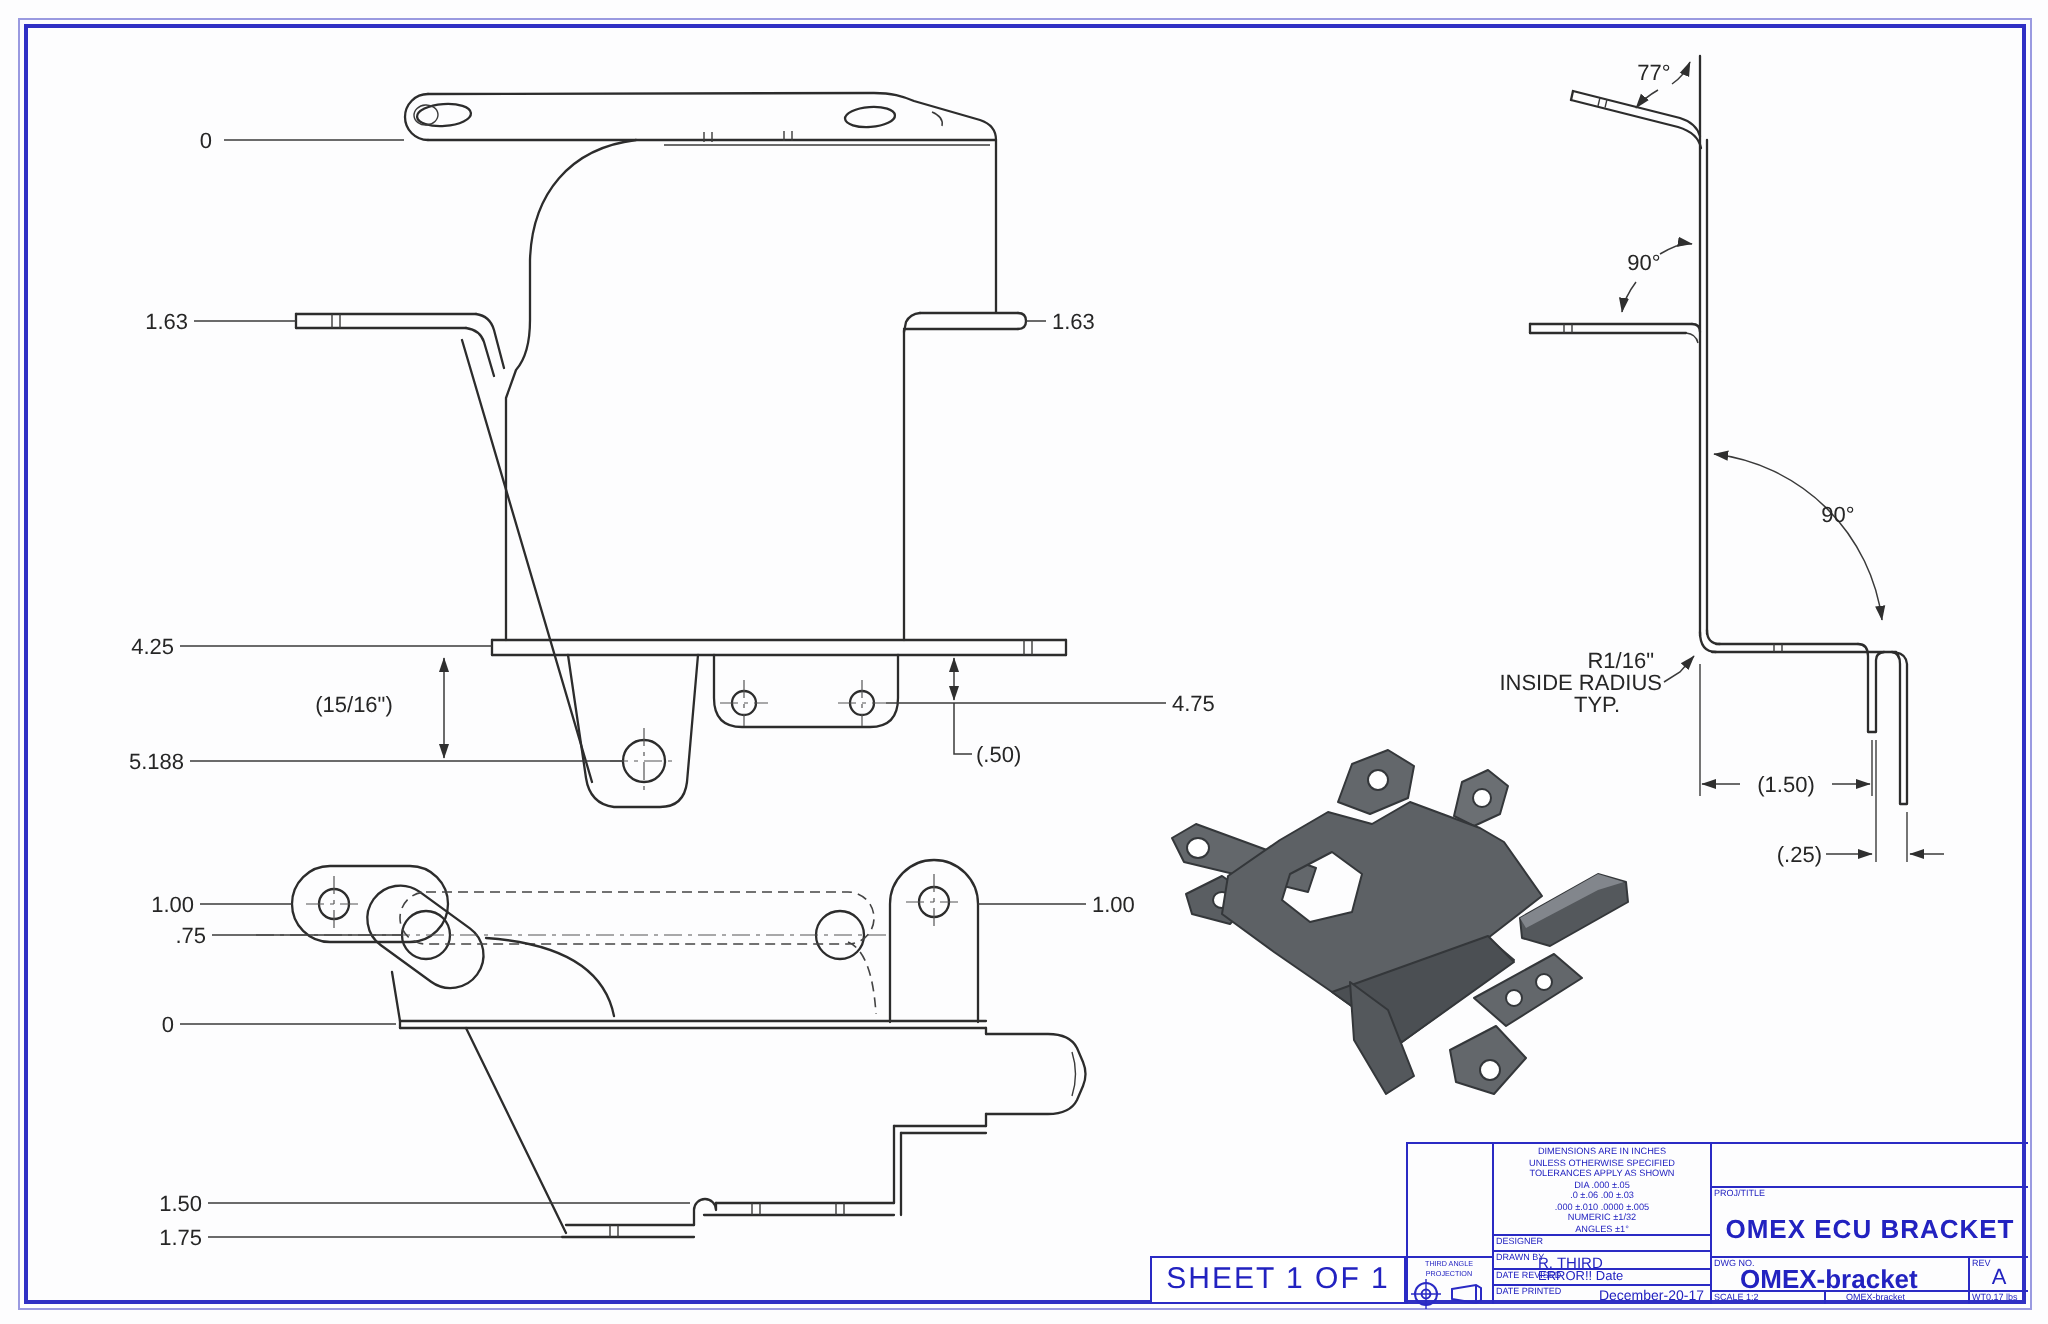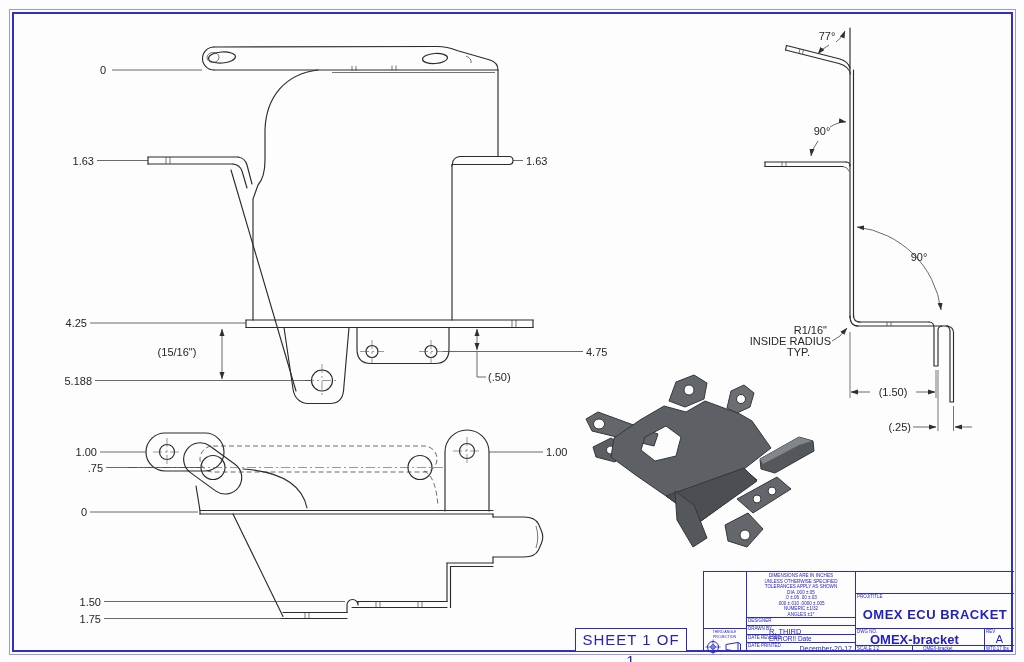--- a/index.html
+++ b/index.html
@@ -229,21 +229,21 @@
       <polygon class="iso" points="737,499 777,477 791,489 753,513" fill="#63676b"></polygon>
       <ellipse cx="757" cy="499" rx="4" ry="4" fill="#ffffff" stroke="#34373a"></ellipse>
       <ellipse cx="772" cy="491" rx="4" ry="4" fill="#ffffff" stroke="#34373a"></ellipse>
       <polygon class="iso" points="725,525 748,513 763,529 747,547 728,541" fill="#63676b"></polygon>
       <ellipse cx="745" cy="535" rx="5" ry="5" fill="#ffffff" stroke="#34373a"></ellipse>
       <polygon class="iso" points="675,491 694,505 707,538 693,547 677,520" fill="#54585c"></polygon>
     </g>
   </svg>
 
   <div class="tb">
-    <div class="tbox" style="left:575px;top:628px;width:112px;height:24px;">
+    <div class="tbox" style="left:575px;top:628px;width:128px;height:24px;">
       <div class="sheet-text">SHEET 1 OF 1</div>
     </div>
 
     <div class="tbox" style="left:703px;top:571px;width:311px;height:81px;border-right:none;border-bottom:none;background:transparent;"></div>
 
     <div class="cell" style="left:703px;top:628px;width:43px;height:24px;border-left:none;">
       <div style="font-size:3.6px;text-align:center;color:#2222c0;line-height:4.5px;padding-top:1px;">THIRD ANGLE PROJECTION</div>
       <svg width="41" height="16" viewBox="0 0 41 16">
         <circle cx="10" cy="8" r="5.5" fill="none" stroke="#2a2ac4" stroke-width="1"></circle>
         <circle cx="10" cy="8" r="2.2" fill="none" stroke="#2a2ac4" stroke-width="1"></circle>

